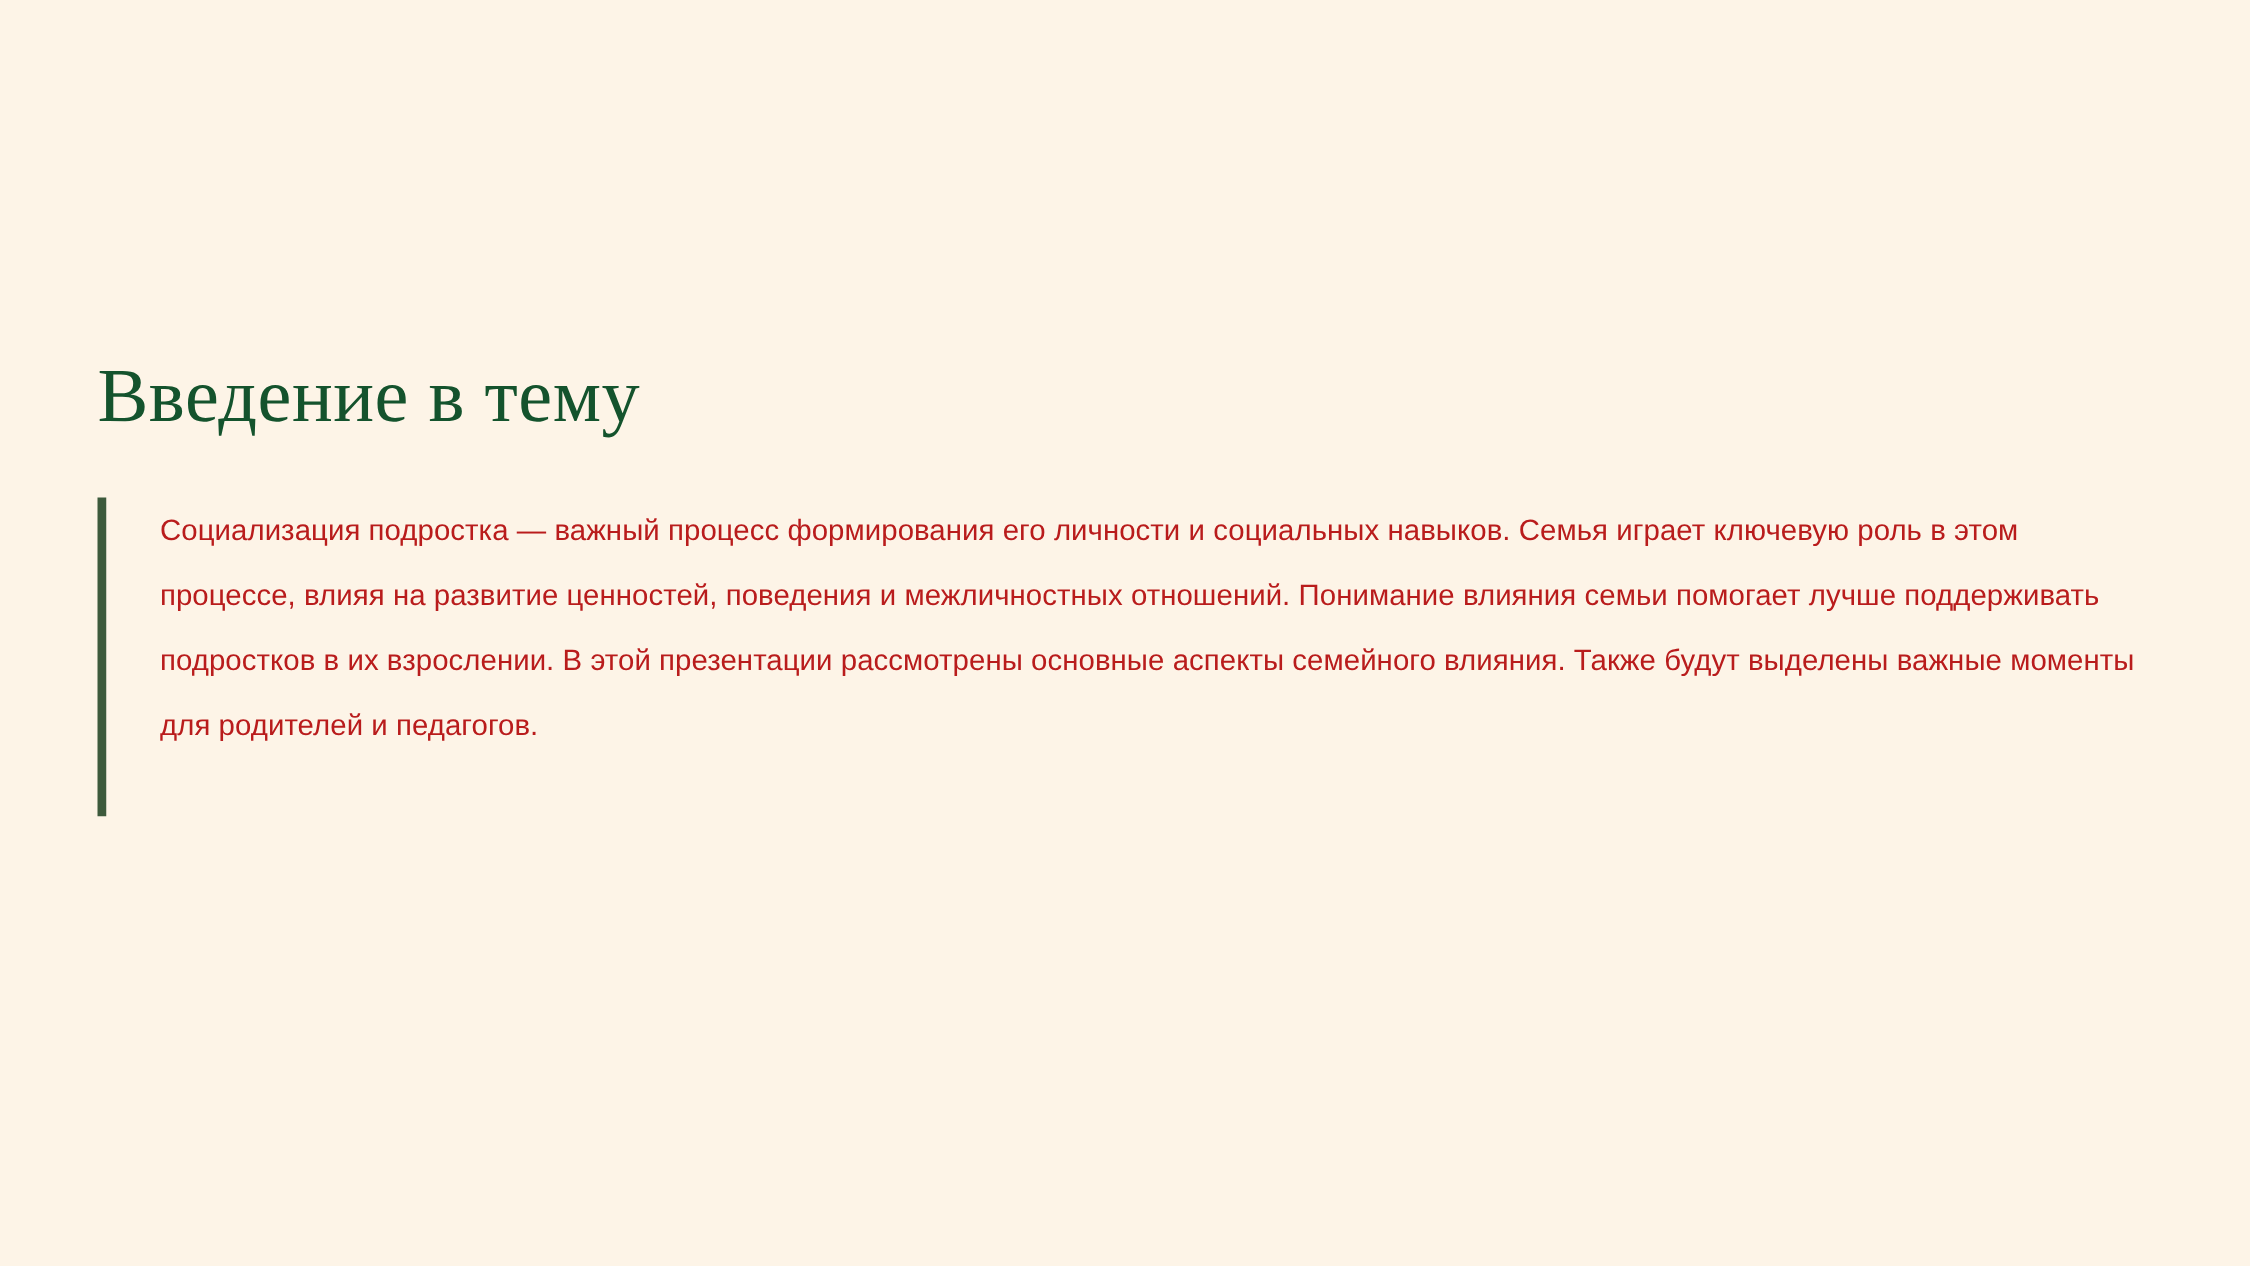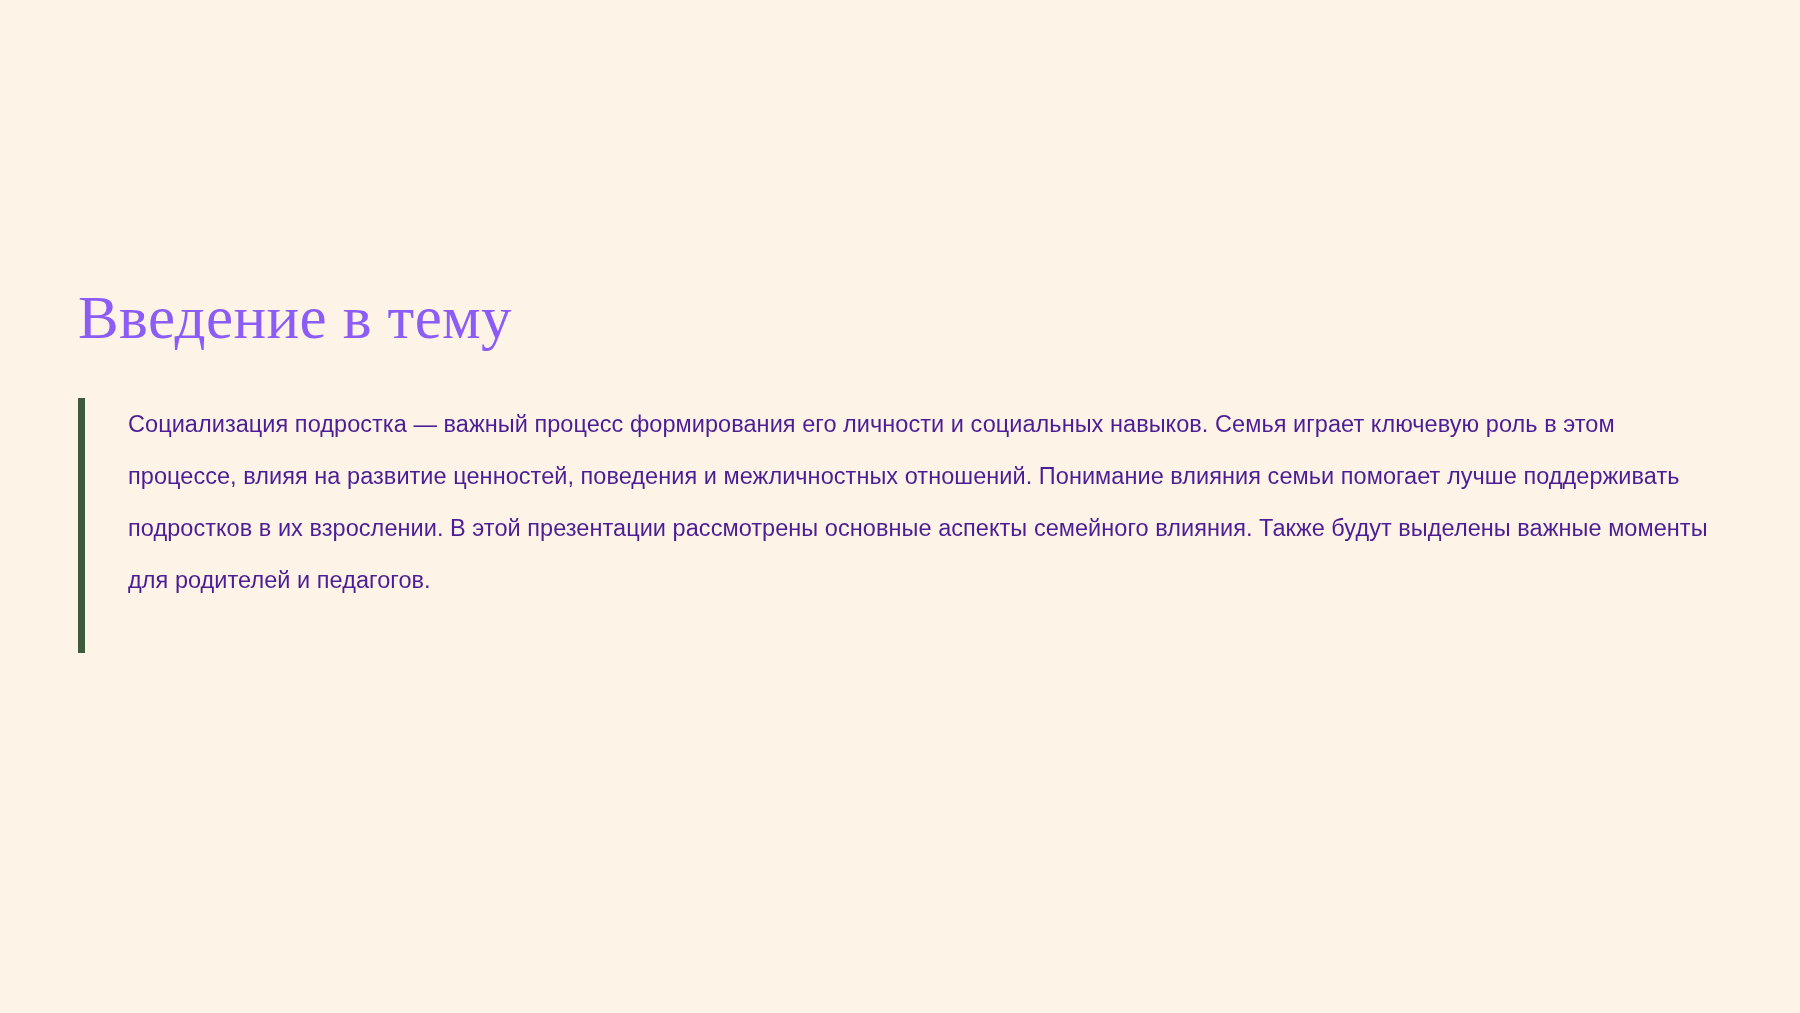--- a/index.html
+++ b/index.html
@@ -29,21 +29,21 @@
     left: 78px;
     top: 286px;
     width: 1650px;
   }
 
   .slide-title {
     font-family: "Liberation Serif", "DejaVu Serif", serif;
     font-size: 61px;
     line-height: 1.05;
     font-weight: 400;
-    color: #8b5cf6;
+    color: #14532d;
     letter-spacing: 0.4px;
     margin: 0;
     padding: 0;
     white-space: nowrap;
   }
 
   .body-block {
     position: relative;
     margin-top: 48px;
     padding-left: 50px;
@@ -59,21 +59,21 @@
     background: #3d5a3c;
     border-radius: 0;
   }
 
   .body-text {
     margin: 0;
     padding: 0;
     font-family: "Liberation Sans", "DejaVu Sans", sans-serif;
     font-size: 23.5px;
     line-height: 52px;
-    color: #4c1d95;
+    color: #b91c1c;
     text-align: left;
     max-width: 1610px;
     letter-spacing: 0.05px;
   }
 </style>
 </head>
 <body>
 
 <div class="slide">
 

